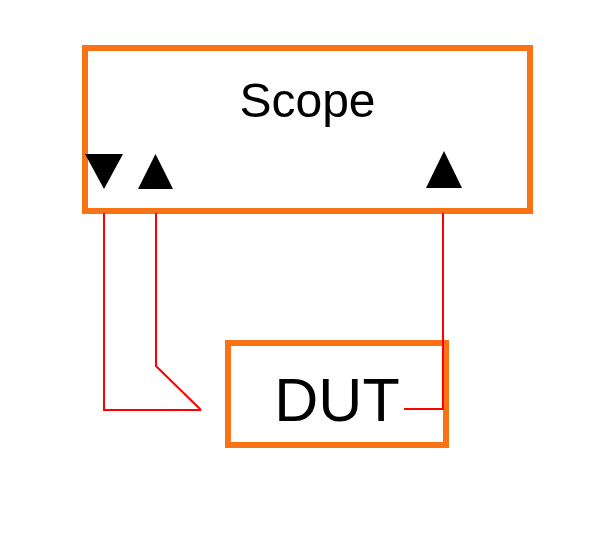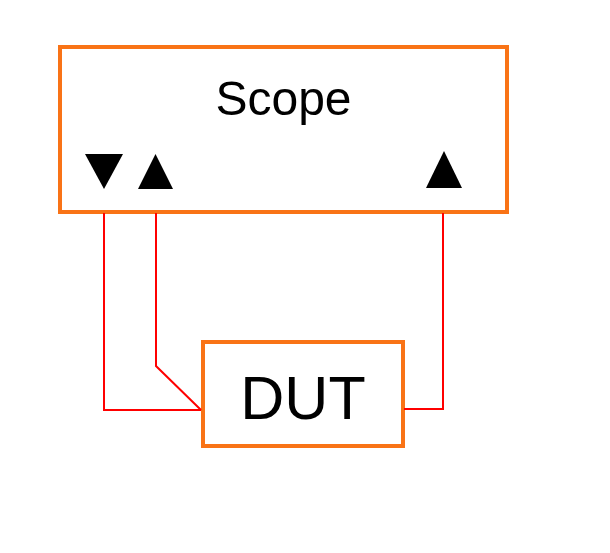--- a/index.html
+++ b/index.html
@@ -12,33 +12,34 @@
     width: 610px;
     height: 553px;
     background: #ffffff;
     overflow: hidden;
     font-family: "Liberation Sans", sans-serif;
     color: #000000;
   }
   .box {
     position: absolute;
     background: #ffffff;
-    border: 4px solid #f97316;
+    border: 6px solid #f97316;
     box-sizing: border-box;
+    margin-left: 24px;
   }
   #scope-box {
     left: 58px;
     top: 45px;
     width: 451px;
     height: 169px;
   }
   #dut-box {
     left: 201px;
     top: 340px;
-    width: 204px;
+    width: 224px;
     height: 108px;
   }
   .box-label {
     position: absolute;
     left: 0;
     width: 100%;
     text-align: center;
     line-height: 1;
     white-space: nowrap;
     color: #000000;

